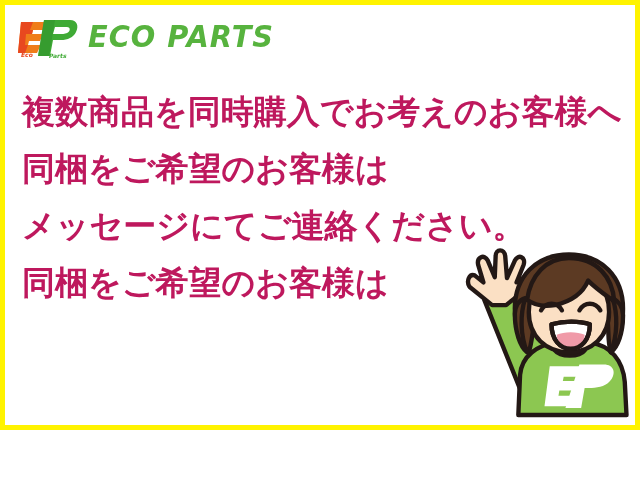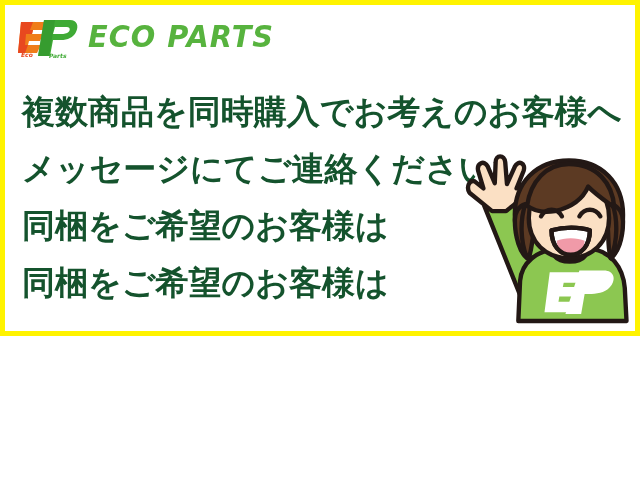--- a/index.html
+++ b/index.html
@@ -10,21 +10,21 @@
   body {
     width: 640px;
     height: 480px;
     overflow: hidden;
     font-family: "Liberation Sans", sans-serif;
   }
   #banner {
     position: relative;
     box-sizing: border-box;
     width: 640px;
-    height: 336px;
+    height: 430px;
     background: #ffffff;
     border: 5px solid #fff300;
     overflow: hidden;
   }
   
   #header {
     position: absolute;
     left: 13px;
     top: 8px;
     height: 48px;
@@ -54,21 +54,21 @@
   #message-block {
     position: absolute;
     left: 17px;
     top: 78px;
     width: 600px;
   }
   .message-line {
     font-family: "DejaVu Sans", sans-serif;
     font-size: 33px;
     font-weight: bold;
-    color: #14532d;
+    color: #be185d;
     line-height: 57px;
     height: 57px;
     white-space: nowrap;
     letter-spacing: 0px;
   }
   
   #character {
     position: absolute;
     right: 3px;
     bottom: 3px;
@@ -95,22 +95,22 @@
 
       <text x="6" y="84" font-family="DejaVu Sans, sans-serif" font-size="12" font-weight="bold" font-style="italic" fill="#e8481f">Eco</text>
       <text x="62" y="86" font-family="DejaVu Sans, sans-serif" font-size="12" font-weight="bold" font-style="italic" fill="#3faa35">Parts</text>
     </svg>
 
     <div id="brand-wordmark">ECO PARTS</div>
   </div>
 
   <div id="message-block">
     <div class="message-line">複数商品を同時購入でお考えのお客様へ</div>
+    <div class="message-line">同梱をご希望のお客様は</div>
     <div class="message-line">メッセージにてご連絡ください。</div>
-    <div class="message-line">同梱をご希望のお客様は</div>
     <div class="message-line">同梱をご希望のお客様は</div>
   </div>
 
   <svg id="character" viewBox="0 0 200 204" aria-hidden="true">
     <g stroke="#231815" stroke-width="5" stroke-linejoin="round" stroke-linecap="round">
 
       <path d="M31 64 L59 42 L118 150 L76 176 Z" fill="#8cc751"></path>
 
       <path d="M14 49
                C10 42 14 34 20 36

